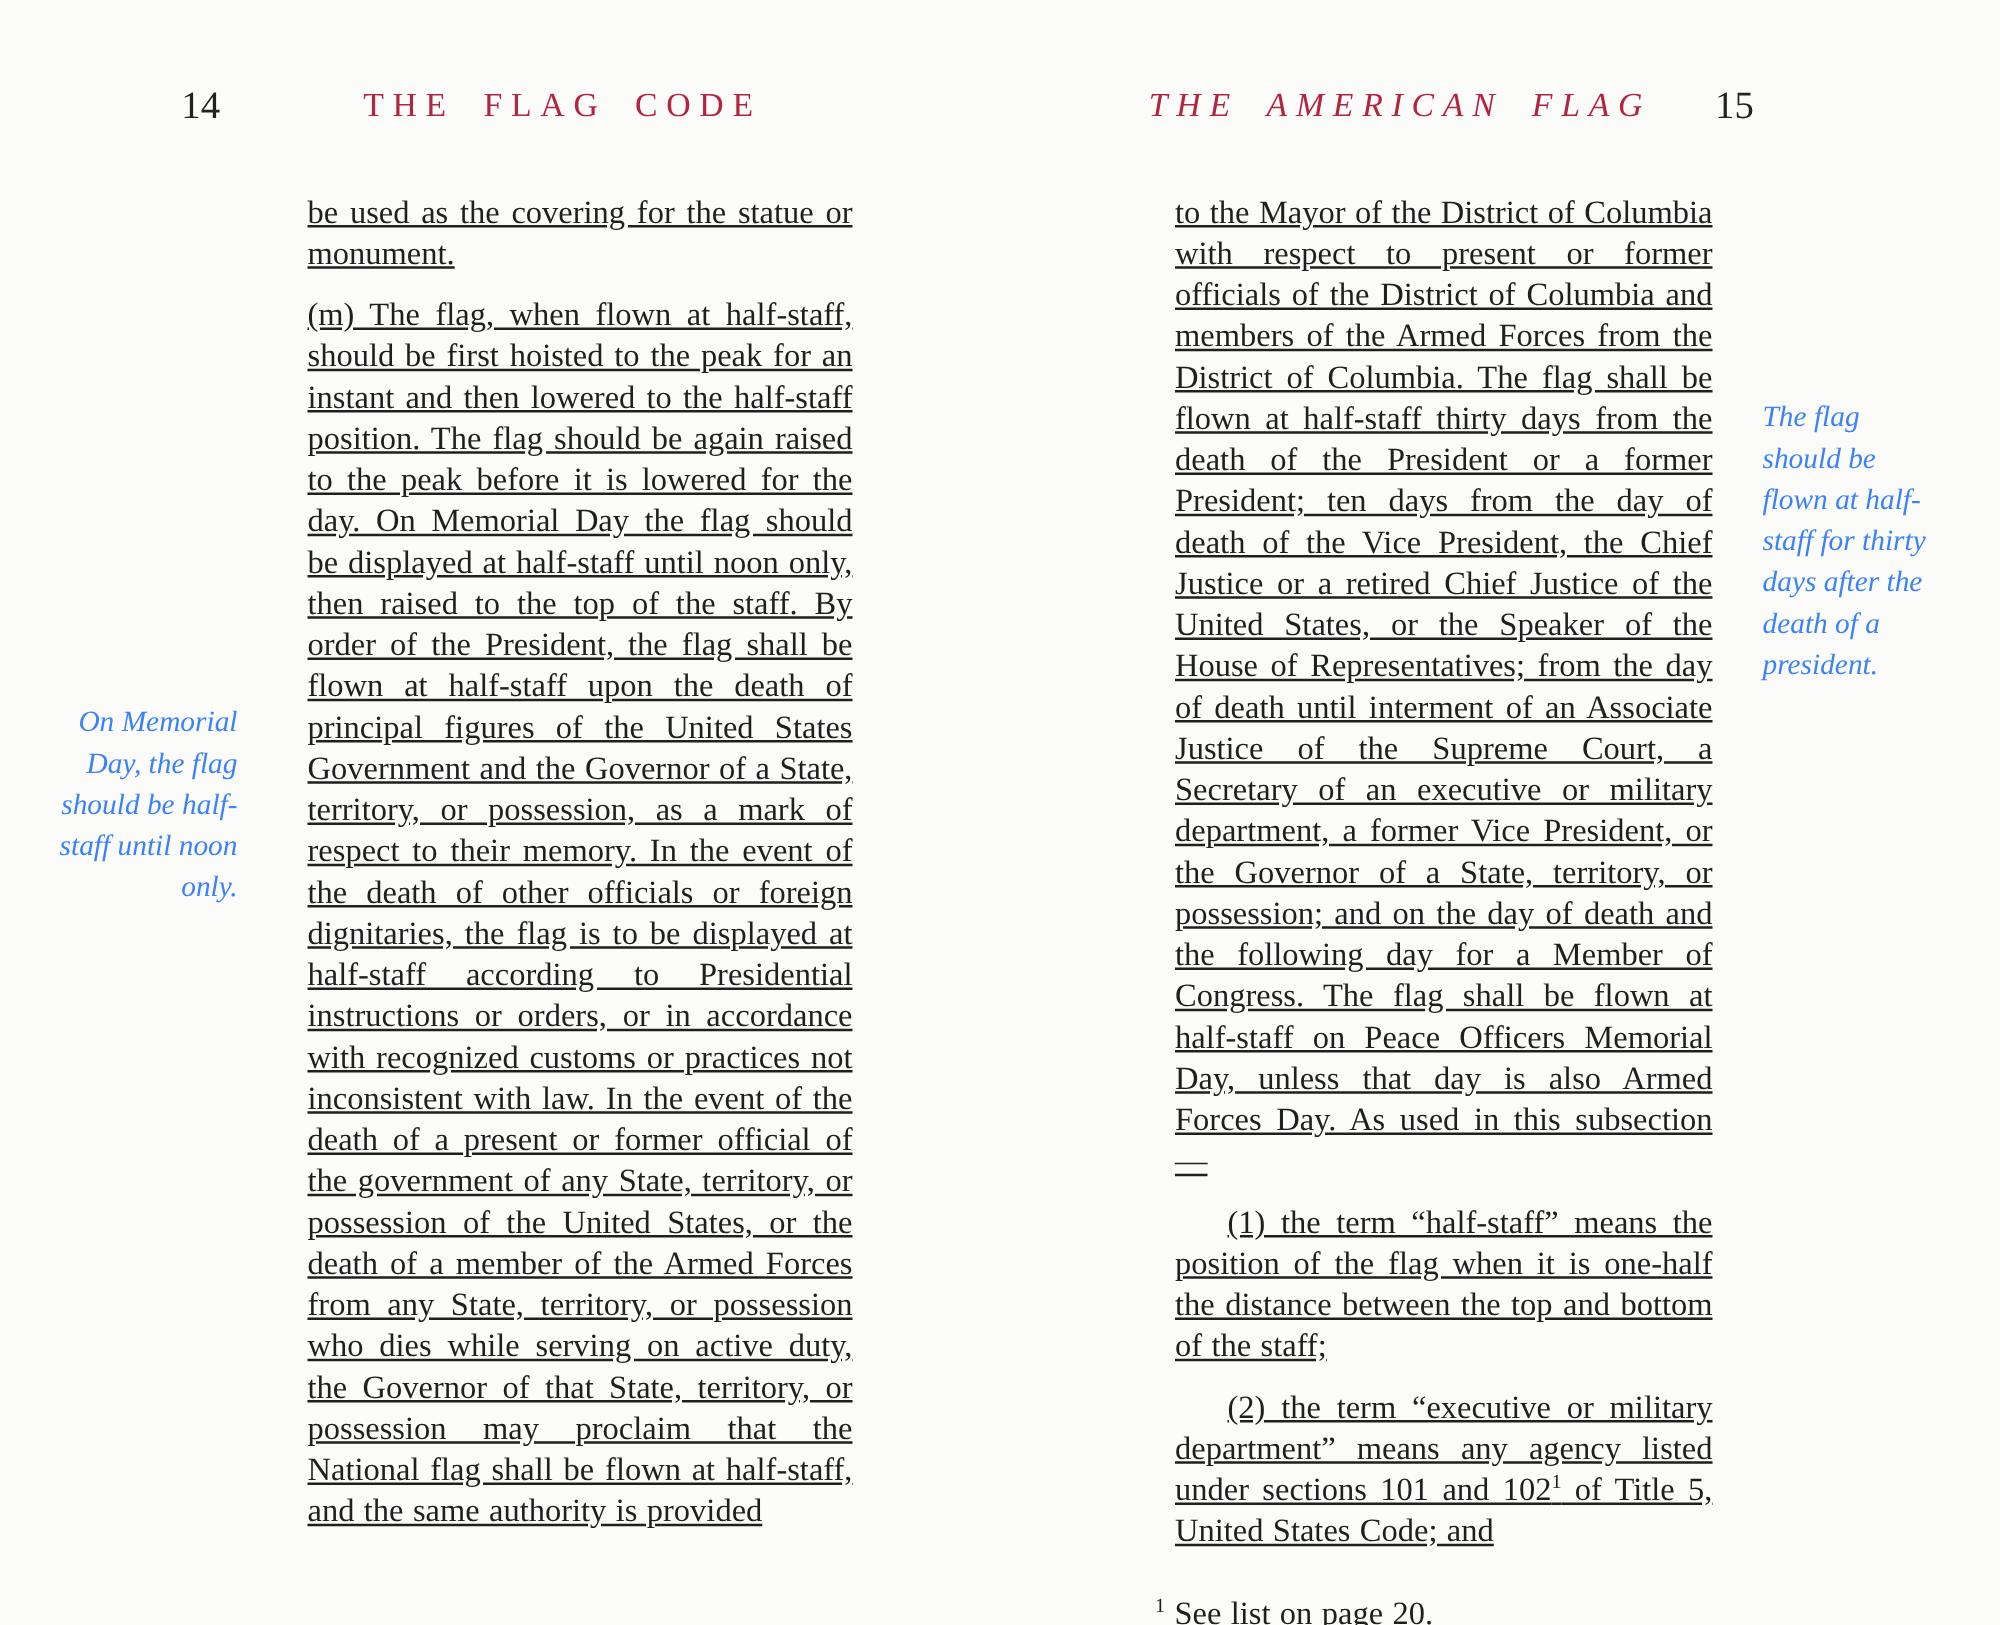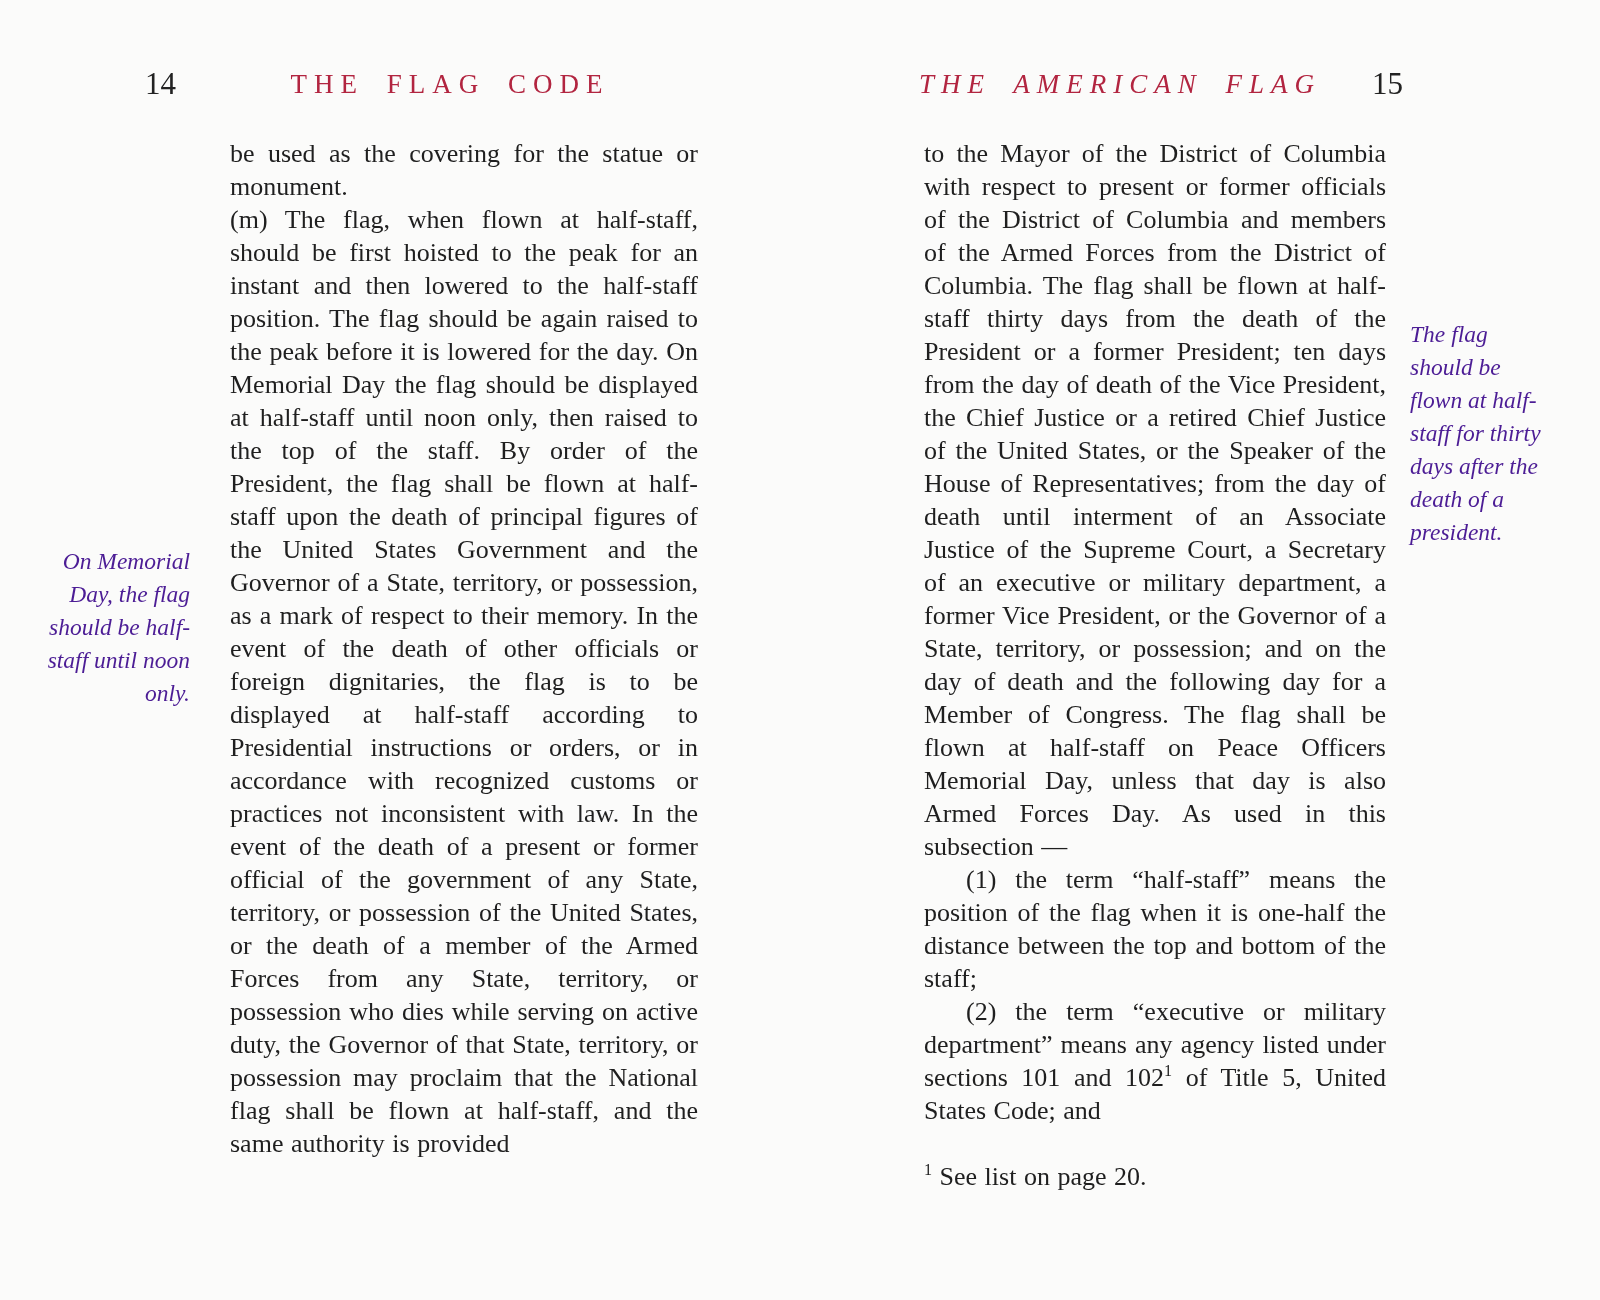--- a/index.html
+++ b/index.html
@@ -28,30 +28,30 @@
   .pagenum-left  { left:145px; }
   .pagenum-right { left:1372px; }
   .body-col {
     position:absolute; top:137px;
     font-size:26px; line-height:33px;
     text-align:justify;
     word-spacing:1px;
   }
   .col-left  { left:230px; width:468px; }
   .col-right { left:924px; width:462px; }
-  p.para { margin:0; padding:0; }
+  p.para { margin:16px; padding:0;text-decoration:underline; }
   .para-gap    { margin-top:39px; }
   .para-item   { margin-top:22px; text-indent:42px; }
   .margin-note {
     position:absolute;
     font-style:italic;
     font-size:23.5px; line-height:33px;
-    color:#4c1d95;
+    color:#3b82f6;
   }
-  .note-left  { left:42px;  width:148px; top:545px; text-align:right; }
+  .note-left  { left:42px;  width:148px; top:562px; text-align:right; }
   .note-right { left:1410px; width:146px; top:318px; text-align:left; }
   sup.fn-ref, .footnote sup {
     font-size:0.62em;
     vertical-align:super;
     line-height:0;
   }
   .footnote {
     margin-top:36px;
     font-size:26px; line-height:28px;
     text-align:left;

